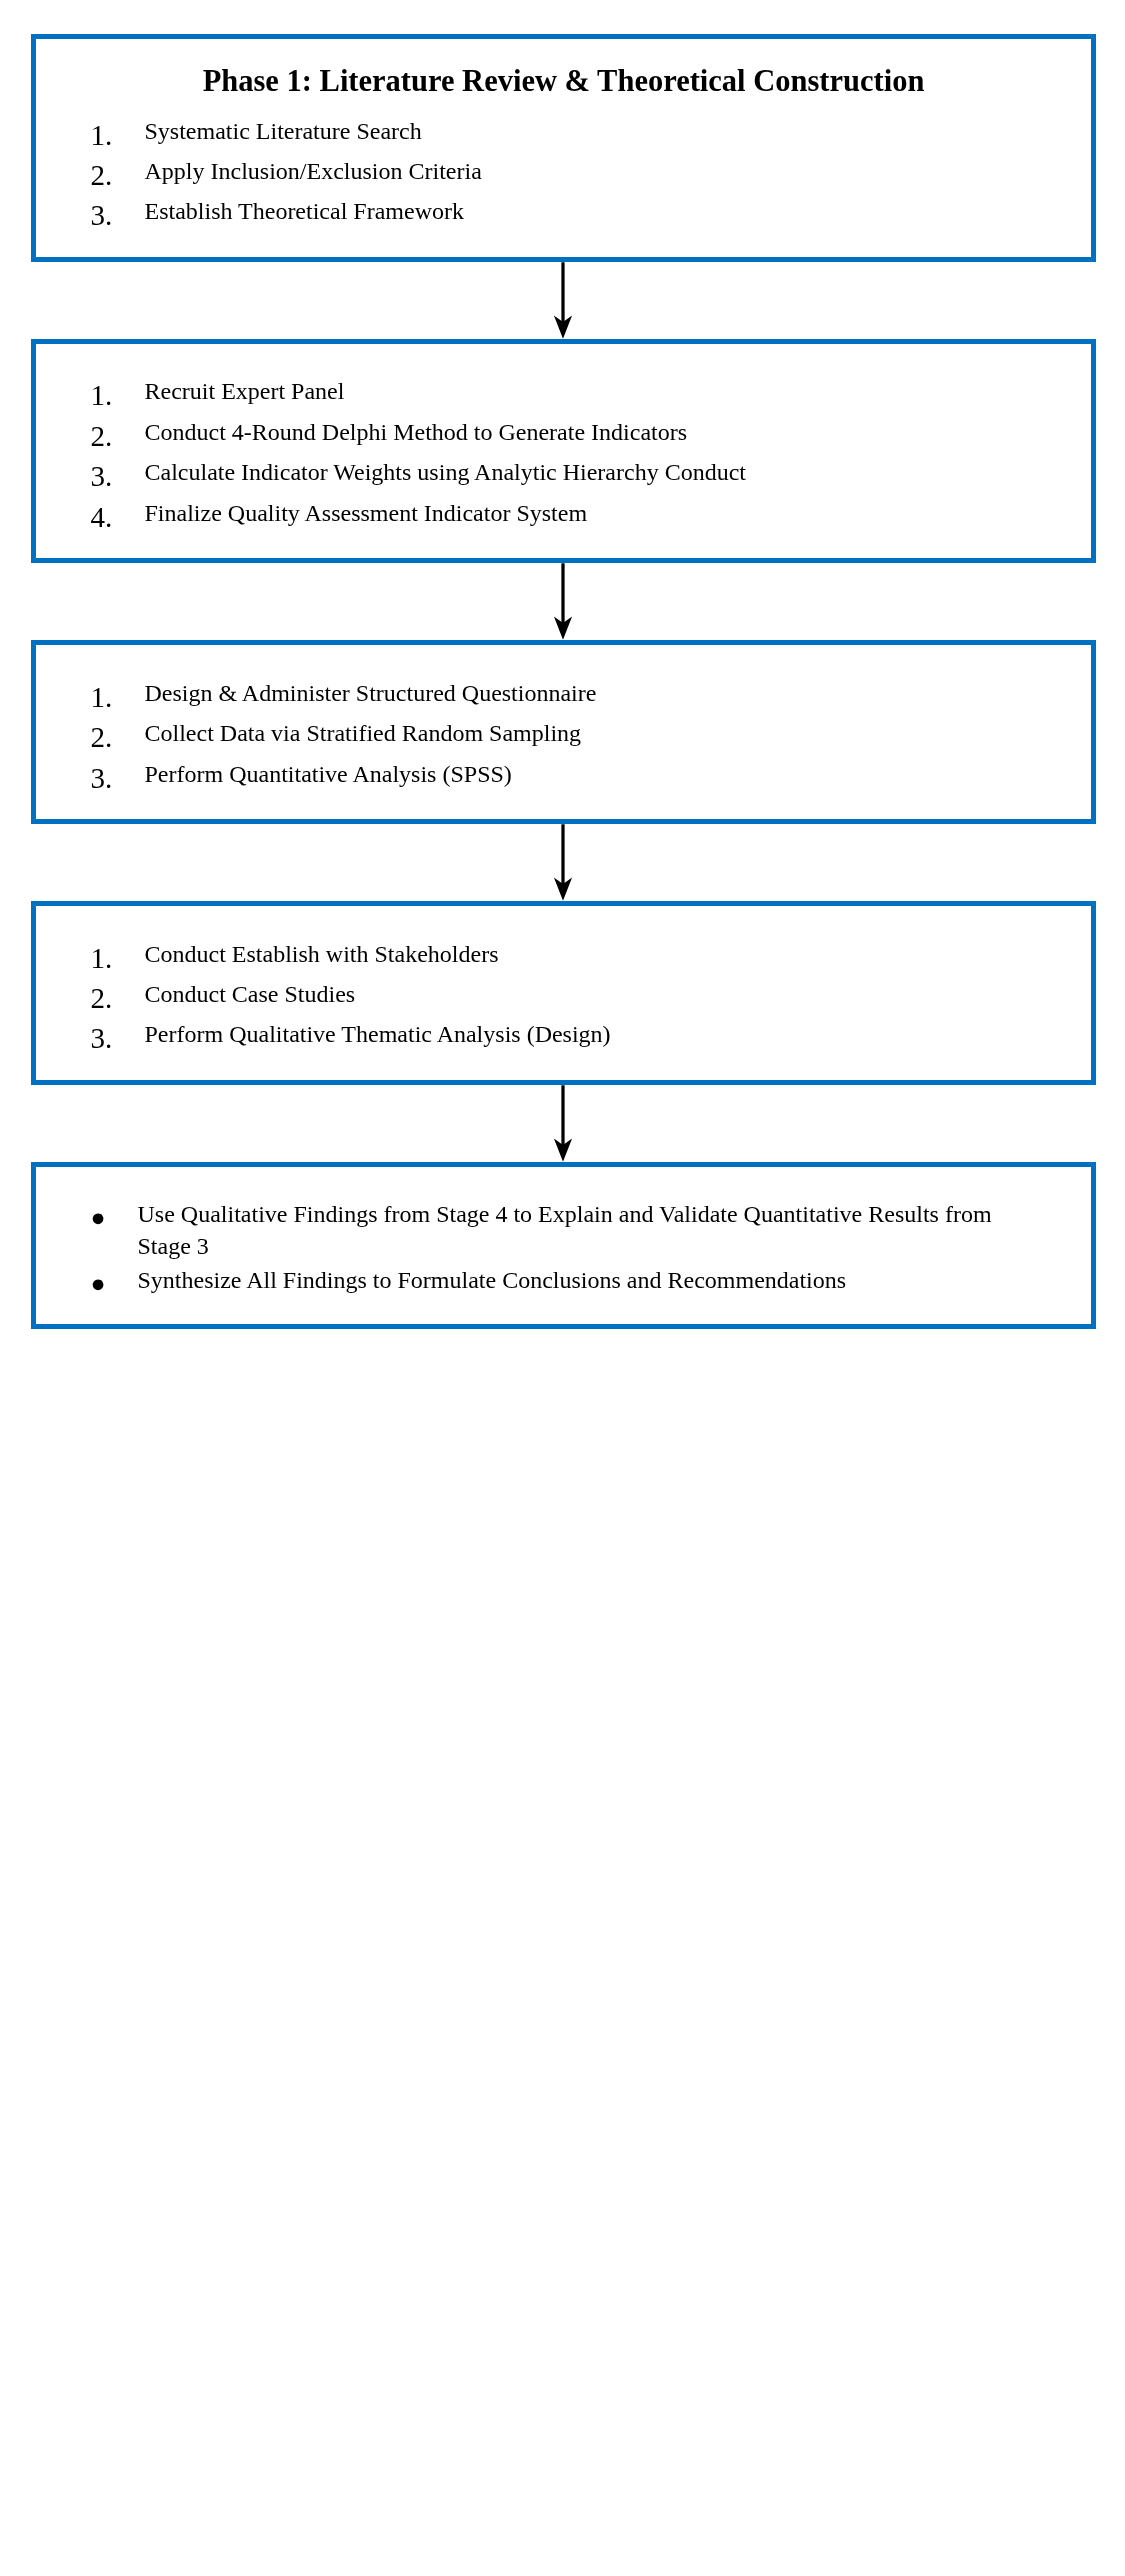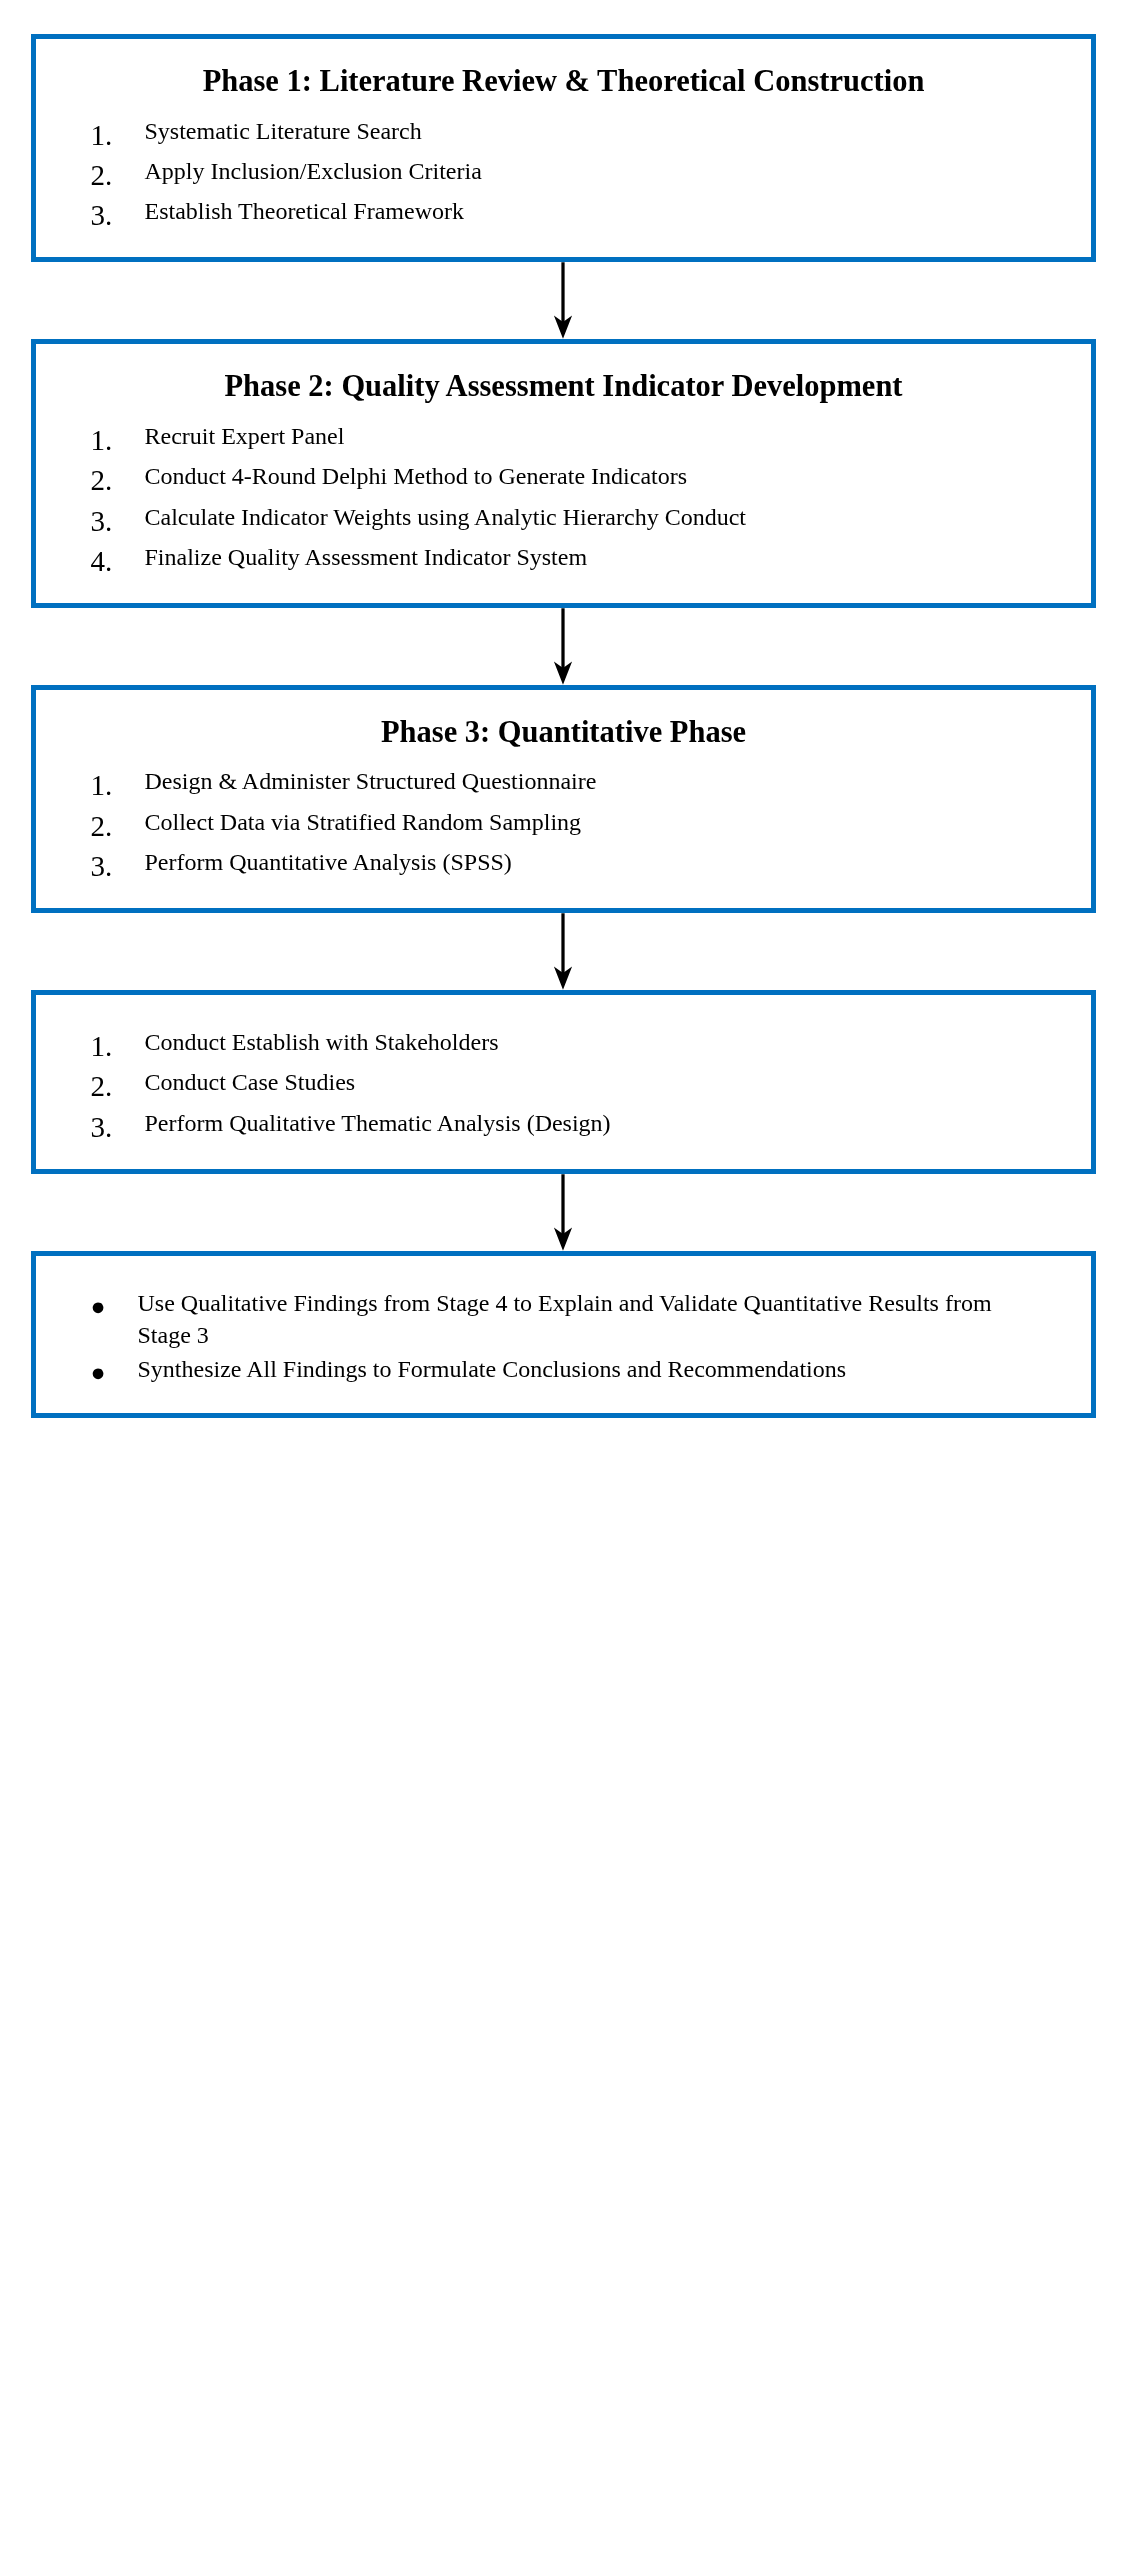--- a/index.html
+++ b/index.html
@@ -115,21 +115,20 @@
   </div>
 
   <div class="connector">
     <svg width="39" height="77" viewBox="0 0 60 118">
       <line x1="30" y1="0" x2="30" y2="104" stroke="#000000" stroke-width="5"></line>
       <polygon points="30,118 16,82 30,92 44,82" fill="#000000"></polygon>
     </svg>
   </div>
 
   <div class="phase-box">
-    <div class="phase-title">Phase 2: Quality Assessment Indicator Development</div>
     <ul class="phase-list">
       <li>
         <span class="marker">1.</span>
         <span class="item-text">Recruit Expert Panel</span>
       </li>
       <li>
         <span class="marker">2.</span>
         <span class="item-text">Conduct 4-Round Delphi Method to Generate Indicators</span>
       </li>
       <li>
@@ -144,21 +143,20 @@
   </div>
 
   <div class="connector">
     <svg width="39" height="77" viewBox="0 0 60 118">
       <line x1="30" y1="0" x2="30" y2="104" stroke="#000000" stroke-width="5"></line>
       <polygon points="30,118 16,82 30,92 44,82" fill="#000000"></polygon>
     </svg>
   </div>
 
   <div class="phase-box">
-    <div class="phase-title">Phase 3: Quantitative Phase</div>
     <ul class="phase-list">
       <li>
         <span class="marker">1.</span>
         <span class="item-text">Design &amp; Administer Structured Questionnaire</span>
       </li>
       <li>
         <span class="marker">2.</span>
         <span class="item-text">Collect Data via Stratified Random Sampling</span>
       </li>
       <li>

